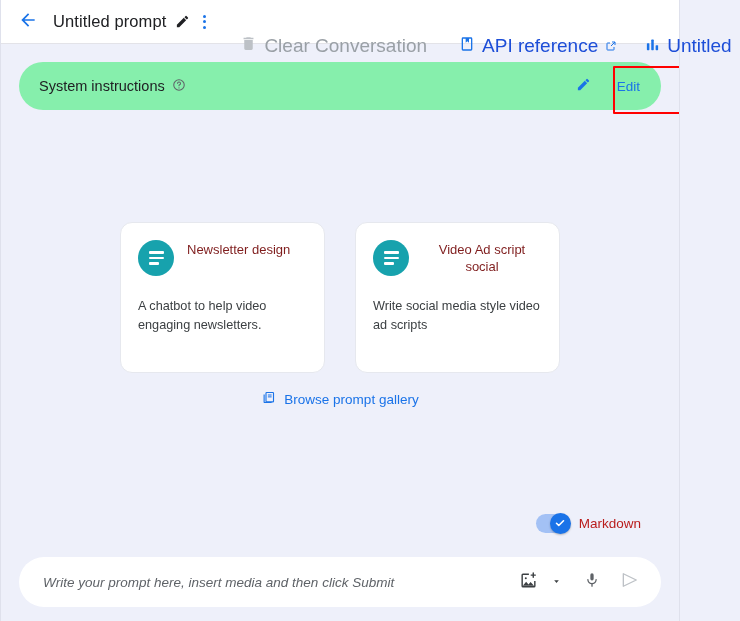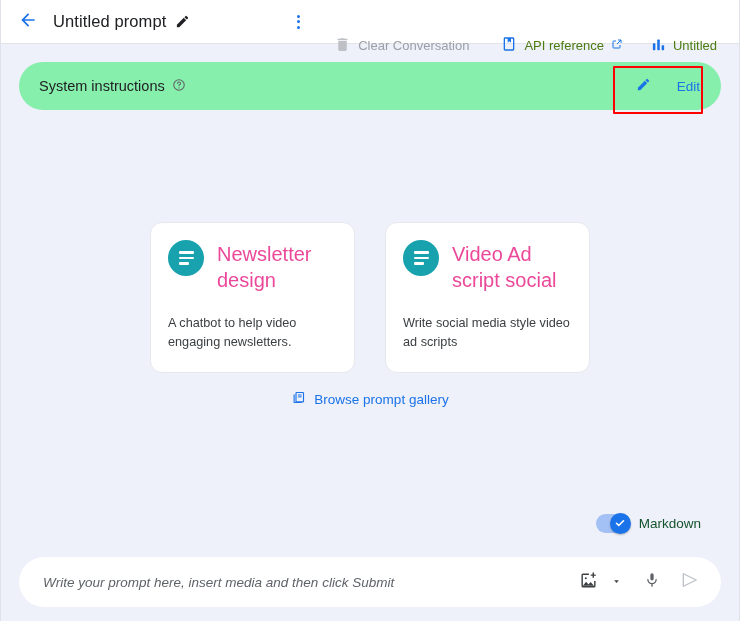--- a/index.html
+++ b/index.html
@@ -12,21 +12,21 @@
 
   body {
     font-family: "Liberation Sans", sans-serif;
     background: #eef0fa;
     color: #1f1f1f;
     position: relative;
   }
 
   
   .app {
-    width: 740px;
+    width: 680px;
     height: 621px;
     position: relative;
     background: #eef0fa;
     display: flex;
     flex-direction: column;
     border-left: 1px solid #dfe1ec;
     border-right: 1px solid #dfe1ec;
   }
 
   
@@ -80,27 +80,27 @@
     border-radius: 50%;
     cursor: pointer;
     margin-right: 14px;
   }
   .kebab i { width: 3px; height: 3px; border-radius: 50%; background: #1a73e8; display:block; }
 
   .tb-item {
     display: flex;
     align-items: center;
     gap: 7px;
-    font-size: 13px;
+    font-size: 19px;
     padding: 5px 8px;
     border-radius: 4px;
     white-space: nowrap;
     margin-top: 48px;
   }
-  .tb-item.enabled { color: #4d7c0f; cursor: pointer; }
+  .tb-item.enabled { color: #1d4ed8; cursor: pointer; }
   .tb-item.disabled { color: #9aa0a6; cursor: default; }
 
   .tb-label { line-height: 1; }
 
   .gap-md { width: 16px; }
   .gap-sm { width: 12px; }
 
   
   .content {
     flex: 1 1 auto;
@@ -199,24 +199,25 @@
     flex: 0 0 36px;
     margin-top: 1px;
   }
   .card-icon .bars { display: flex; flex-direction: column; gap: 3px; align-items: flex-start; }
   .card-icon .bars span { display:block; height: 2.6px; background: #ffffff; border-radius: 1px; }
   .card-icon .bars span:nth-child(1) { width: 15px; }
   .card-icon .bars span:nth-child(2) { width: 15px; }
   .card-icon .bars span:nth-child(3) { width: 10px; }
 
   .card-title {
-    font-size: 20px;
-    color: #ec4899;
+    font-size: 13px;
+    color: #7f1d1d;
     line-height: 1.28;
     padding-top: 3px;
+    text-align: center;
   }
 
   .card-desc {
     margin-top: 21px;
     font-size: 12.7px;
     line-height: 1.5;
     color: #3c4043;
   }
 
   .gallery-link {
@@ -260,21 +261,21 @@
     top: -1px;
     right: -1px;
     width: 21px; height: 21px;
     border-radius: 50%;
     background: #1a73e8;
     display: flex;
     align-items: center;
     justify-content: center;
     box-shadow: 0 1px 2px rgba(0,0,0,.25);
   }
-  .markdown-label { font-size: 13.5px; color: #14532d; }
+  .markdown-label { font-size: 13.5px; color: #b91c1c; }
 
   .prompt-bar {
     height: 50px;
     background: #ffffff;
     border-radius: 25px;
     display: flex;
     align-items: center;
     padding: 0 16px 0 24px;
     margin-top: 24px;
   }

